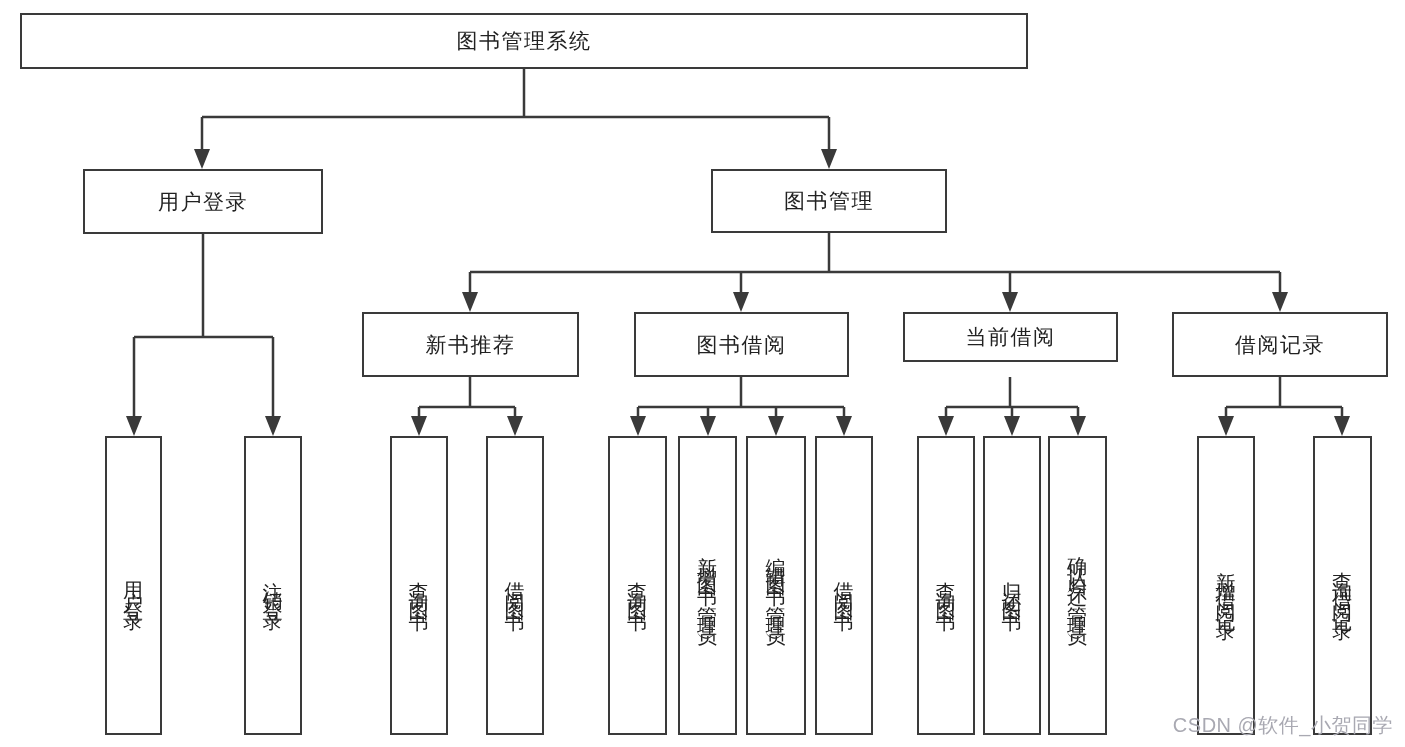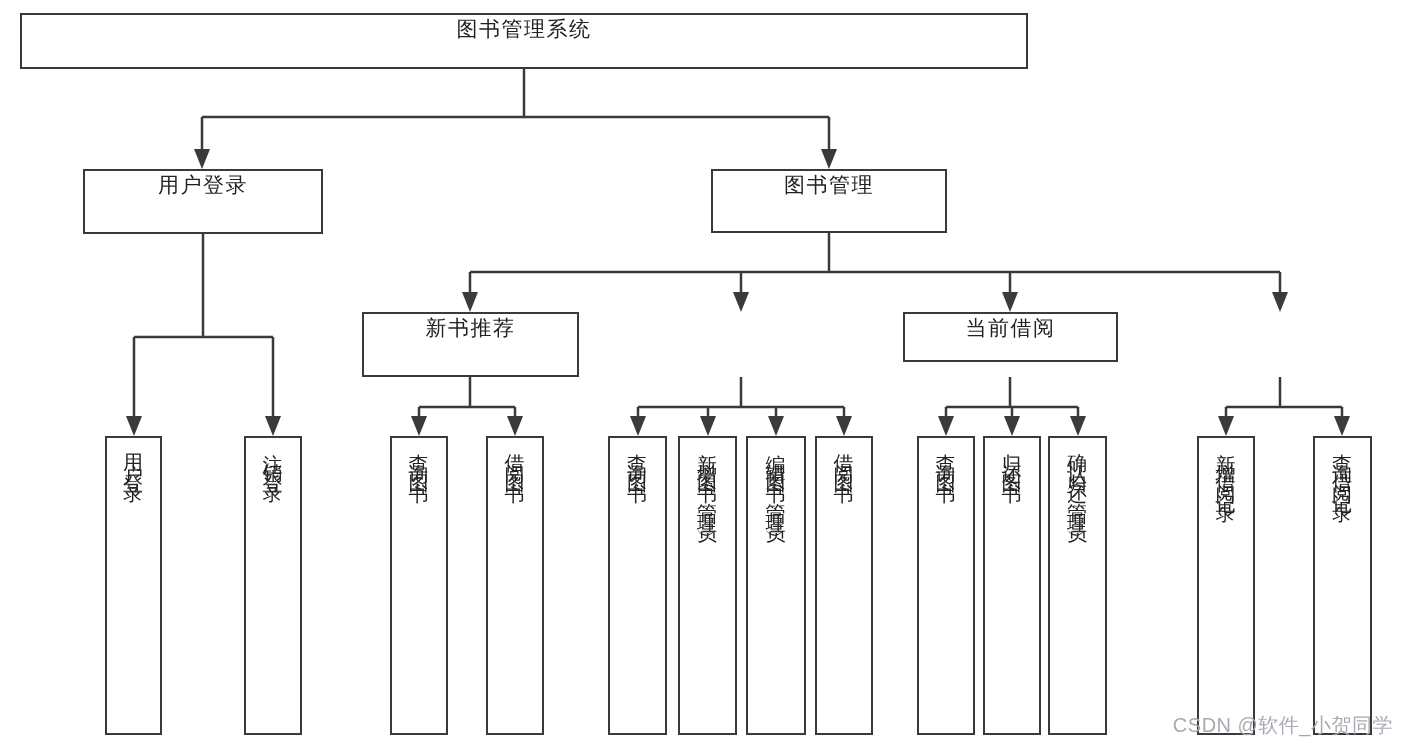--- a/index.html
+++ b/index.html
@@ -24,20 +24,21 @@
     left: 0; top: 0;
     width: 1405px; height: 747px;
     z-index: 0;
   }
   .node {
     position: absolute;
     box-sizing: border-box;
     border: 2.5px solid var(--box-border);
     background: var(--bg);
     display: flex;
+    align-items: center;
     justify-content: center;
     z-index: 1;
   }
   .h-label {
     font-size: 21px;
     letter-spacing: 1.5px;
     white-space: nowrap;
   }
   .v-label {
     writing-mode: vertical-rl;
@@ -87,22 +88,28 @@
   <div class="node" style="left:83px; top:169px; width:240px; height:65px;">
     <span class="h-label">用户登录</span>
   </div>
   <div class="node" style="left:362px; top:312px; width:217px; height:65px;">
     <span class="h-label">新书推荐</span>
   </div>
 
   <div class="node" style="left:711px; top:169px; width:236px; height:64px;">
     <span class="h-label">图书管理</span>
   </div>
+  <div class="node" style="left:634px; top:312px; width:215px; height:65px;">
+    <span class="h-label">图书借阅</span>
+  </div>
   <div class="node" style="left:903px; top:312px; width:215px; height:50px;">
     <span class="h-label">当前借阅</span>
+  </div>
+  <div class="node" style="left:1172px; top:312px; width:216px; height:65px;">
+    <span class="h-label">借阅记录</span>
   </div>
 
   <div class="node" style="left:105px; top:436px; width:57px; height:299px;">
     <span class="v-label">用户登录</span>
   </div>
   <div class="node" style="left:244px; top:436px; width:58px; height:299px;">
     <span class="v-label">注销登录</span>
   </div>
 
   <div class="node" style="left:390px; top:436px; width:58px; height:299px;">

